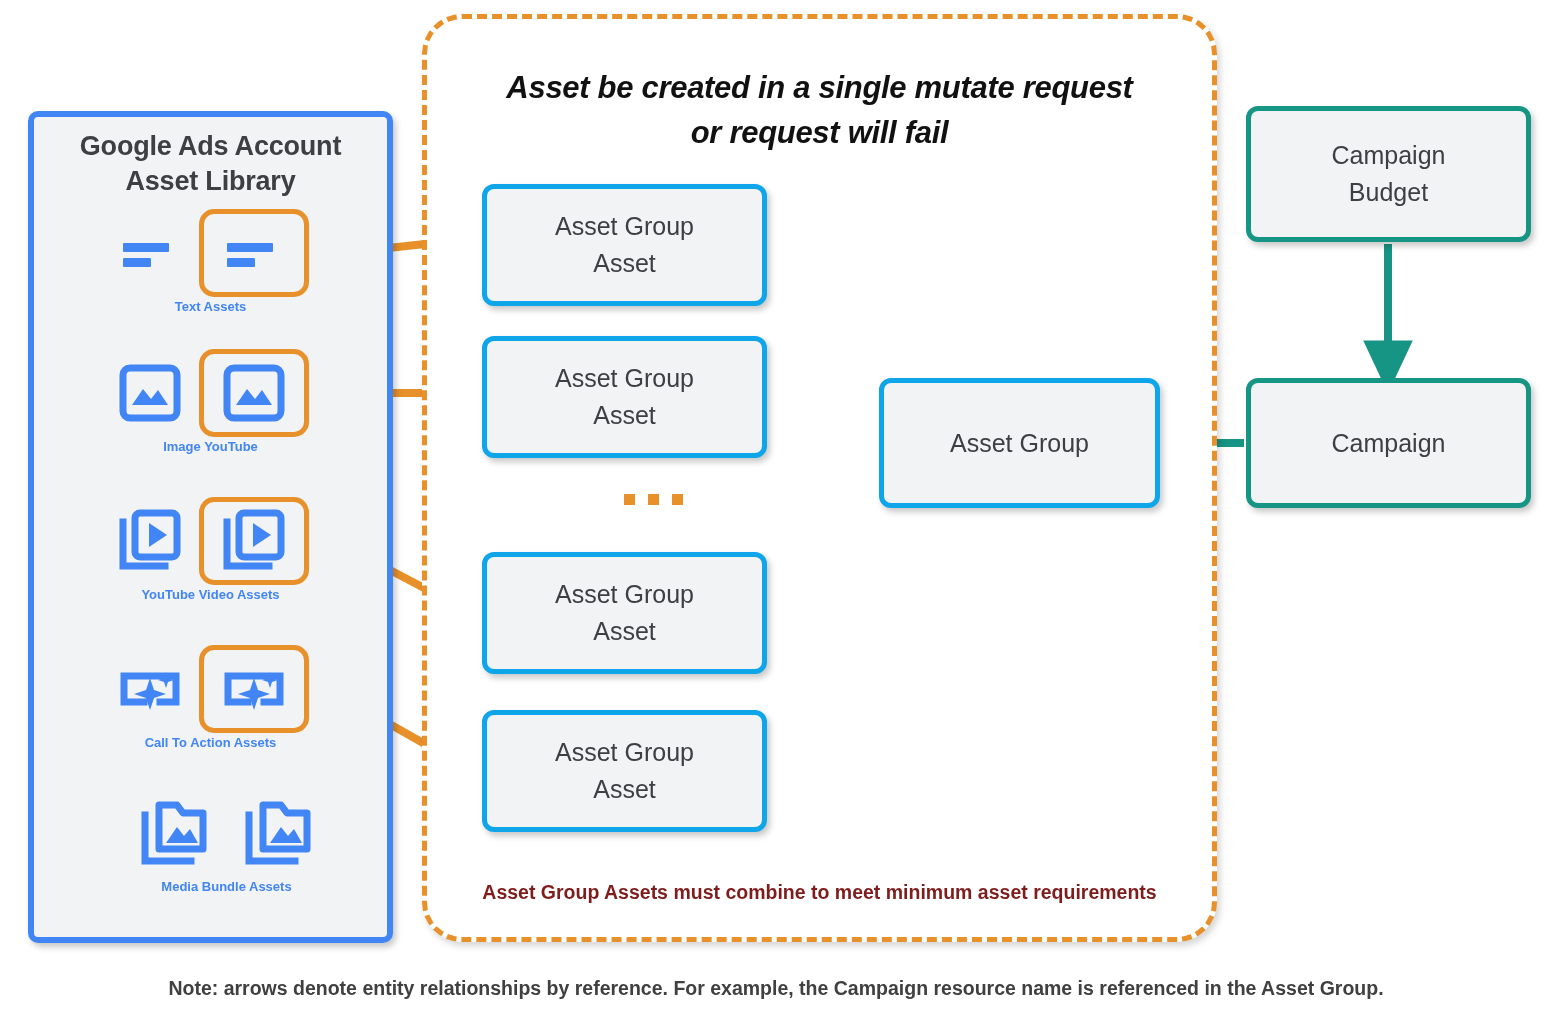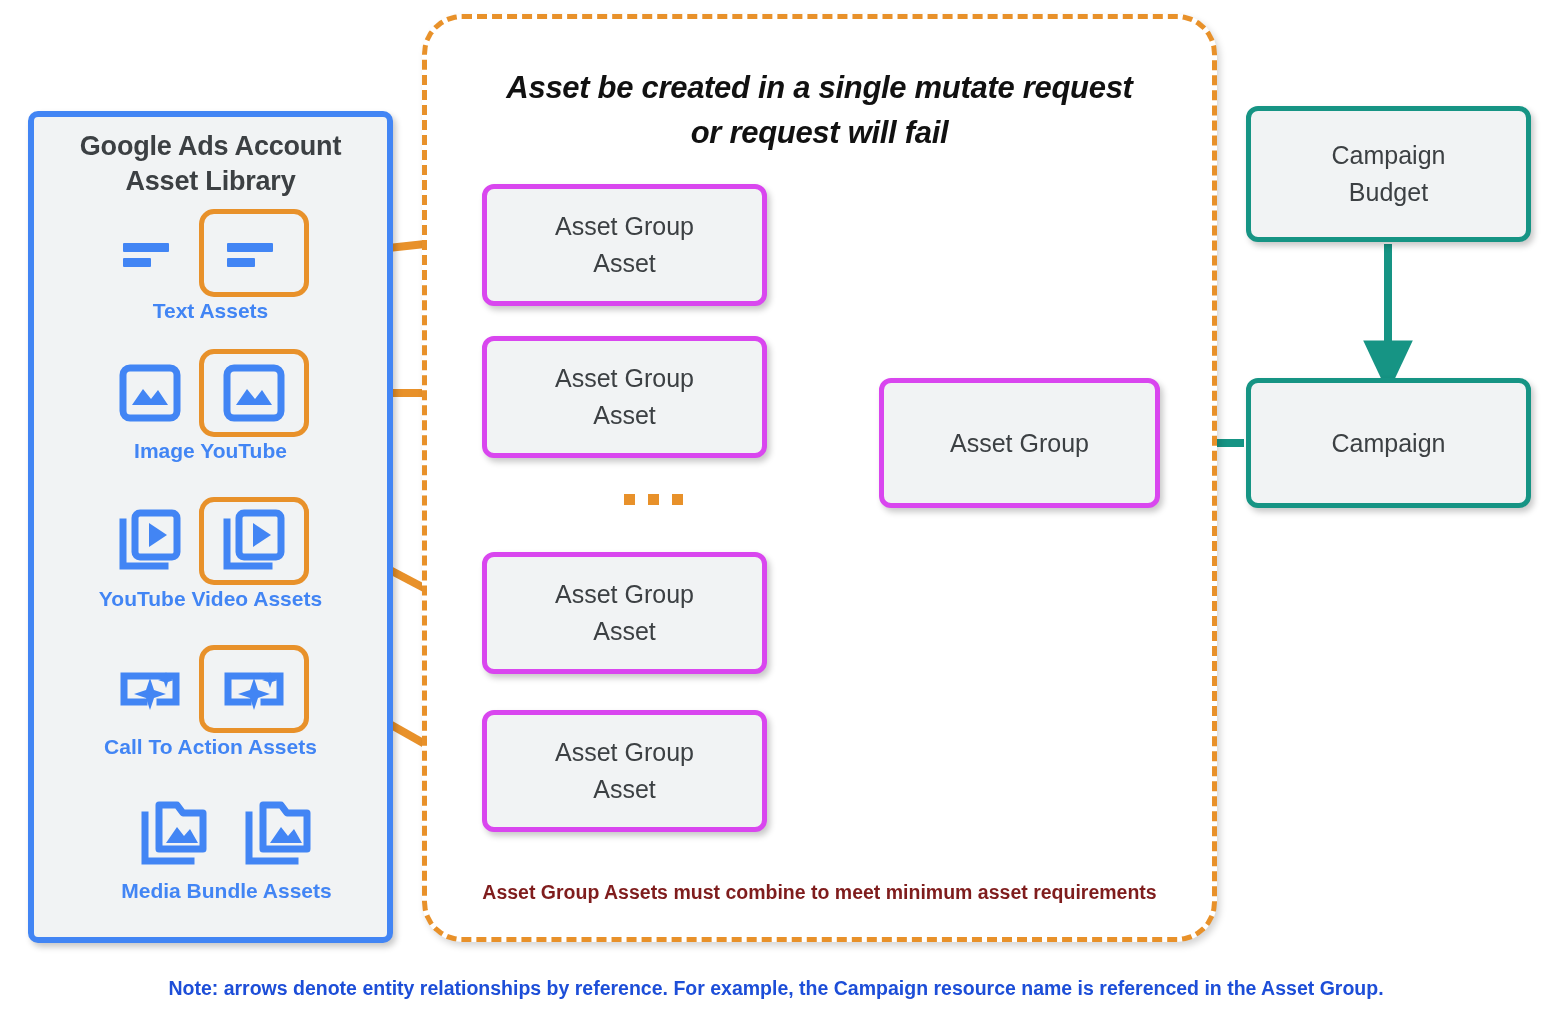--- a/index.html
+++ b/index.html
@@ -78,21 +78,21 @@
   .icon-wrap.highlight {
     border: 5px solid #e8912a;
     border-radius: 15px;
     width: 110px;
     height: 88px;
     box-sizing: border-box;
   }
   .asset-caption {
     text-align: center;
     color: #4285f4;
-    font-size: 21px;
+    font-size: 13px;
     font-weight: bold;
     margin-top: 2px;
   }
 
   
   .dashed-box {
     position: absolute;
     left: 422px;
     top: 14px;
     width: 795px;
@@ -135,21 +135,21 @@
     display: flex;
     align-items: center;
     justify-content: center;
     text-align: center;
     color: #3c4043;
     font-size: 25px;
     font-weight: normal;
     line-height: 37px;
     box-shadow: 3px 4px 6px rgba(0,0,0,0.22);
   }
-  .node.orange { border: 5px solid #d946ef; align-items: center; }
+  .node.orange { border: 5px solid #0ea5e9; align-items: center; }
   .node.teal   { border: 5px solid #169484; }
 
   .aga1 { left: 482px; top: 184px;  width: 285px; height: 122px; }
   .aga2 { left: 482px; top: 336px;  width: 285px; height: 122px; }
   .aga3 { left: 482px; top: 552px;  width: 285px; height: 122px; }
   .aga4 { left: 482px; top: 710px;  width: 285px; height: 122px; }
   .asset-group-node { left: 879px; top: 378px; width: 281px; height: 130px; }
   .campaign-budget-node { left: 1246px; top: 106px; width: 285px; height: 136px; }
   .campaign-node { left: 1246px; top: 378px; width: 285px; height: 130px; }
 
@@ -169,21 +169,21 @@
   }
 
   
   .footnote {
     position: absolute;
     left: 0; right: 0;
     top: 977px;
     text-align: center;
     font-size: 19.5px;
     font-weight: bold;
-    color: #1d4ed8;
+    color: #404040;
   }
 </style>
 </head>
 <body>
 
 <div id="canvas">
 
   <svg class="svg-layer" viewBox="0 0 1552 1017">
     <defs>
       <marker id="arrow-orange" markerWidth="7" markerHeight="7" refX="3.2" refY="3.5" orient="auto" markerUnits="strokeWidth">

